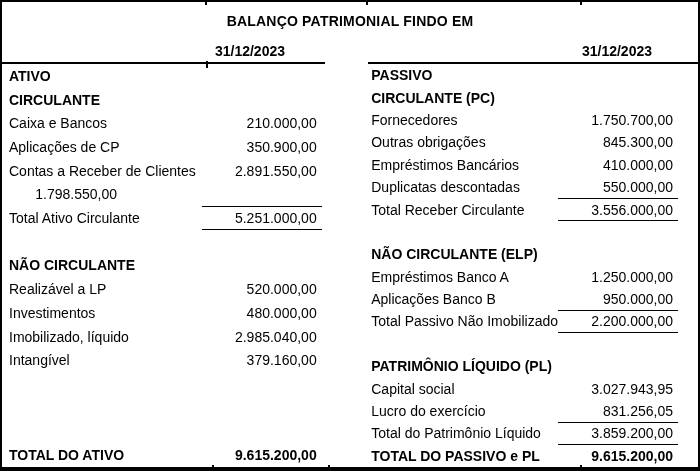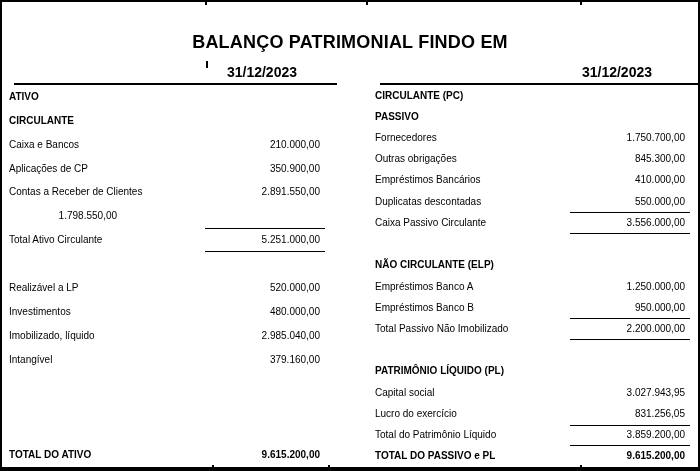--- a/index.html
+++ b/index.html
@@ -17,26 +17,25 @@
     border:2px solid #000;
     border-bottom:4px solid #000;
     display:flex;
     flex-direction:column;
   }
   .title-row {
     height:38px;
     display:flex;
     align-items:center;
     justify-content:center;
-    font-size:18px;
+    font-size:14px;
     font-weight:700;
     letter-spacing:.2px;
-    margin-top:21px;
-  }
-  .dates-row { display:flex; height:24px;padding-left:12px; }
+  }
+  .dates-row { display:flex; height:24px; }
   .dates-left {
     width:323px;
     border-bottom:2px solid #000;
     display:flex; align-items:center; justify-content:flex-end;
     padding-right:40px;
     font-size:14px; font-weight:700;
   }
   .dates-gap { width:43px; }
   .dates-right {
     flex:1;
@@ -47,38 +46,38 @@
   }
   .body { flex:1; display:flex; }
   .half { display:flex; flex-direction:column; }
   .half-left  { width:323px; }
   .body-gap   { width:43px; }
   .half-right { flex:1; }
   .row {
     flex:1;
     display:flex;
     align-items:stretch;
-    font-size:10px;
+    font-size:14px;
     line-height:1;
     justify-content:space-between;
   }
   .row .label {
     flex:1;
     display:flex; align-items:center;
     padding-left:7px;
     white-space:nowrap;
     overflow:hidden;
   }
   .row .value {
     width:120px;
     display:flex; align-items:center; justify-content:flex-end;
     padding-right:5px;
     white-space:nowrap;
   }
-  .half-right .row .value { margin-right:8px; }
+  .half-right .row .value { margin-right:20px; }
   .row.section .label { font-weight:700; }
   .row.total .value {
     border-top:1.5px solid #000;
     border-bottom:1.5px solid #000;
   }
   .row.grand .label, .row.grand .value { font-weight:700; }
   
   .tick {
     position:absolute;
     width:2px; height:4px;
@@ -131,20 +130,24 @@
           <span class="value">1.798.550,00</span>
         </div>
         <div class="row total">
           <span class="label">Total Ativo Circulante</span>
           <span class="value">5.251.000,00</span>
         </div>
         <div class="row blank">
           <span class="label"></span>
           <span class="value"></span>
         </div>
+        <div class="row section">
+          <span class="label">NÃO CIRCULANTE</span>
+          <span class="value"></span>
+        </div>
         <div class="row item">
           <span class="label">Realizável a LP</span>
           <span class="value">520.000,00</span>
         </div>
         <div class="row item">
           <span class="label">Investimentos</span>
           <span class="value">480.000,00</span>
         </div>
         <div class="row item">
           <span class="label">Imobilizado, líquido</span>
@@ -167,61 +170,61 @@
           <span class="value"></span>
         </div>
         <div class="row grand">
           <span class="label">TOTAL DO ATIVO</span>
           <span class="value">9.615.200,00</span>
         </div>
       </div>
     <div class="body-gap"></div>
     <div class="half half-right">
         <div class="row section">
+          <span class="label">PASSIVO</span>
+          <span class="value"></span>
+        </div>
+        <div class="row section">
           <span class="label">CIRCULANTE (PC)</span>
-          <span class="value"></span>
-        </div>
-        <div class="row section">
-          <span class="label">PASSIVO</span>
           <span class="value"></span>
         </div>
         <div class="row item">
           <span class="label">Fornecedores</span>
           <span class="value">1.750.700,00</span>
         </div>
         <div class="row item">
           <span class="label">Outras obrigações</span>
           <span class="value">845.300,00</span>
         </div>
         <div class="row item">
           <span class="label">Empréstimos Bancários</span>
           <span class="value">410.000,00</span>
         </div>
         <div class="row item">
           <span class="label">Duplicatas descontadas</span>
           <span class="value">550.000,00</span>
         </div>
         <div class="row total">
-          <span class="label">Caixa Passivo Circulante</span>
+          <span class="label">Total Receber Circulante</span>
           <span class="value">3.556.000,00</span>
         </div>
         <div class="row blank">
           <span class="label"></span>
           <span class="value"></span>
         </div>
         <div class="row section">
           <span class="label">NÃO CIRCULANTE (ELP)</span>
           <span class="value"></span>
         </div>
         <div class="row item">
           <span class="label">Empréstimos Banco A</span>
           <span class="value">1.250.000,00</span>
         </div>
         <div class="row item">
-          <span class="label">Empréstimos Banco B</span>
+          <span class="label">Aplicações Banco B</span>
           <span class="value">950.000,00</span>
         </div>
         <div class="row total">
           <span class="label">Total Passivo Não Imobilizado</span>
           <span class="value">2.200.000,00</span>
         </div>
         <div class="row blank">
           <span class="label"></span>
           <span class="value"></span>
         </div>

